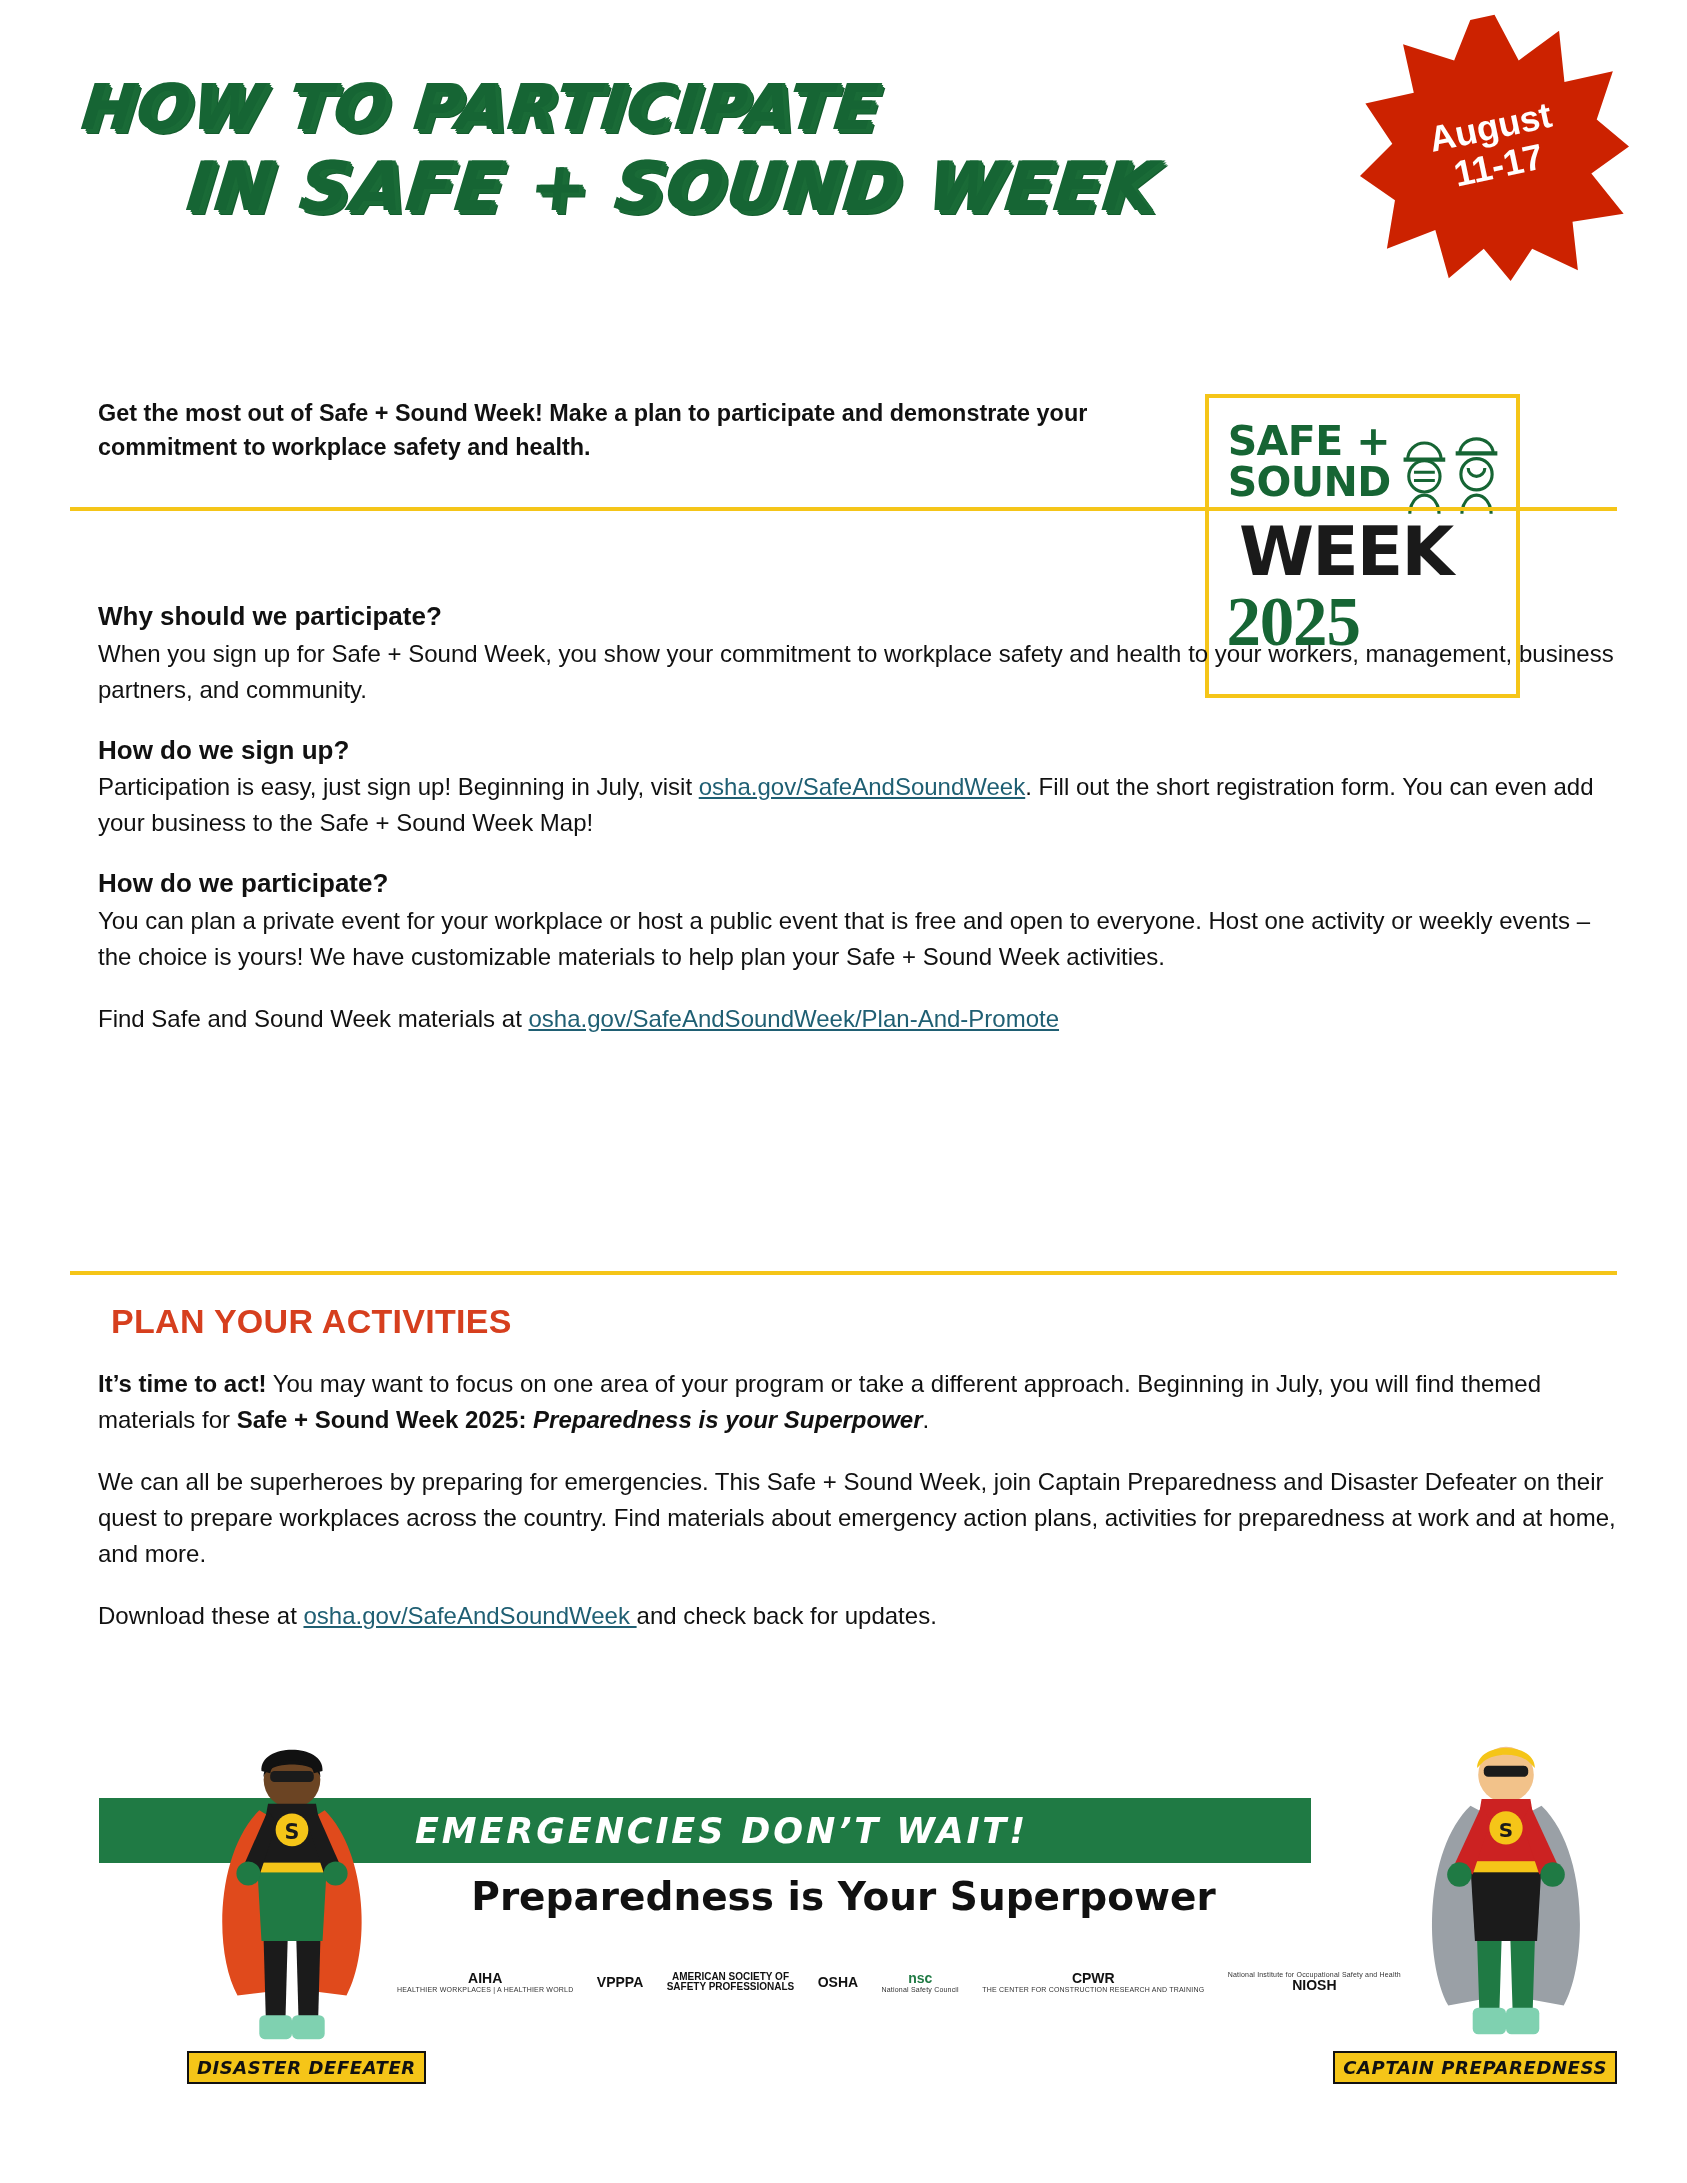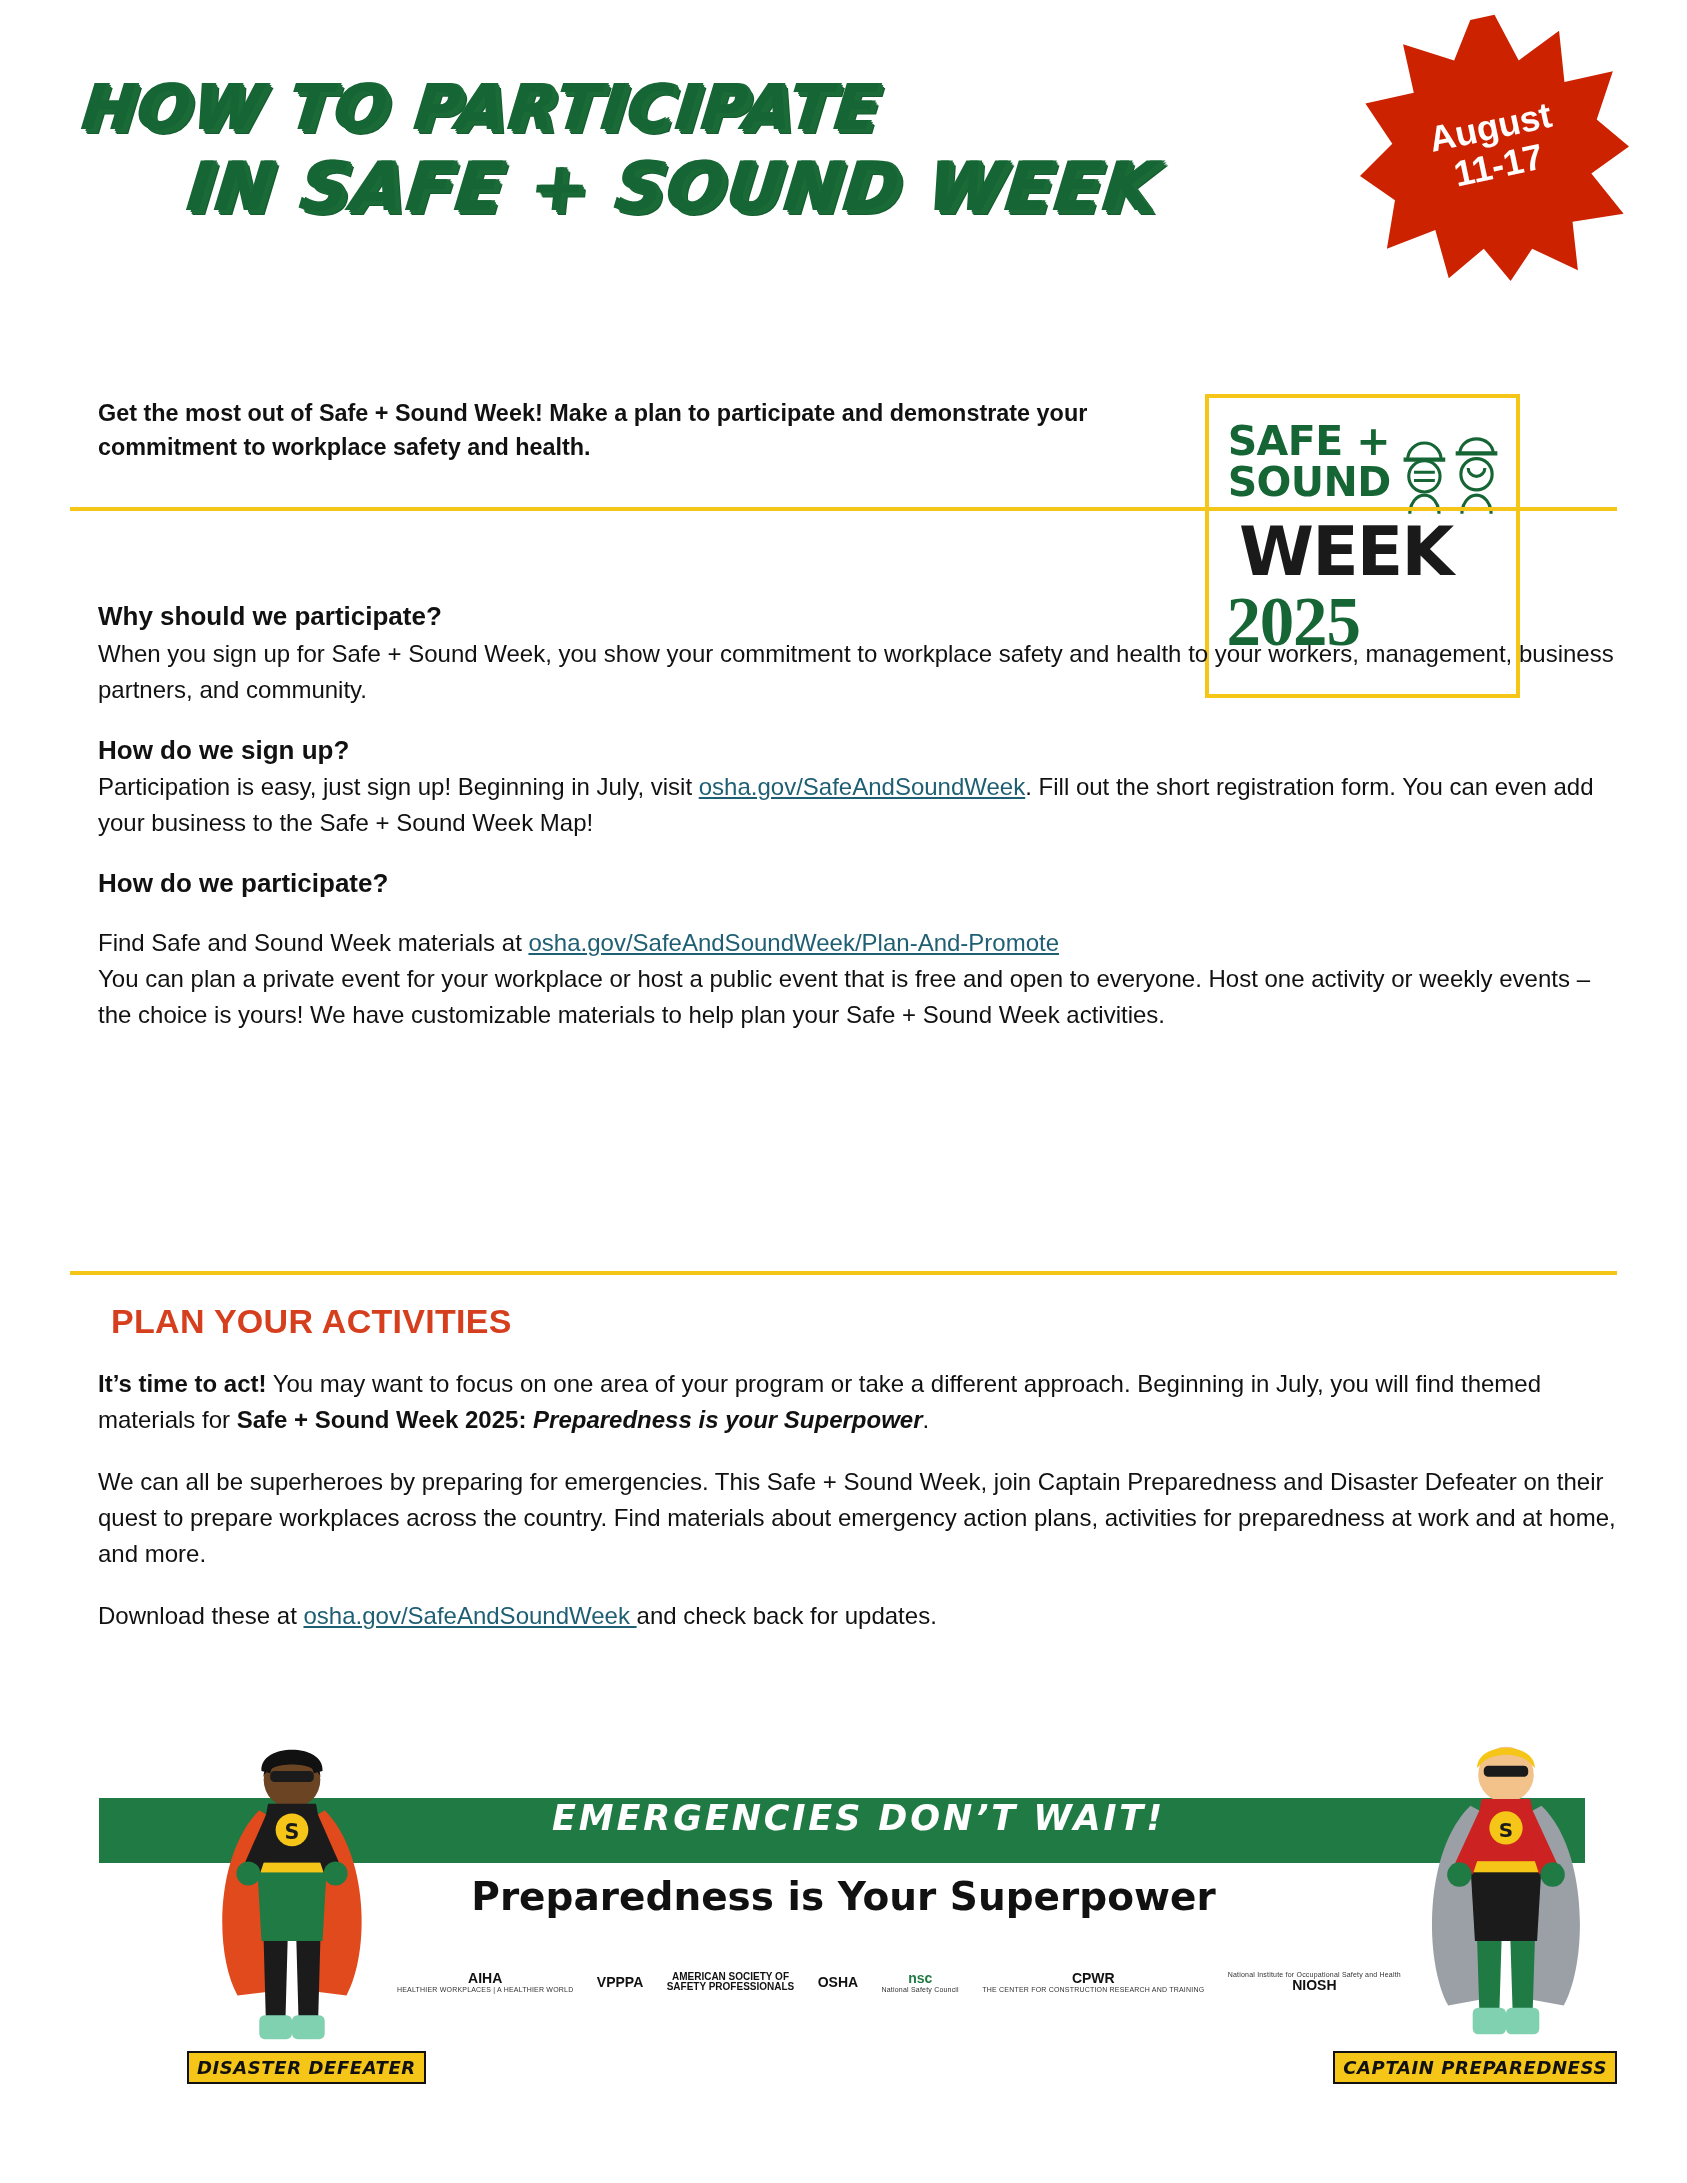--- a/index.html
+++ b/index.html
@@ -176,25 +176,25 @@
     position: absolute;
     left: 70px;
     top: 1769px;
     width: 1547px;
     height: 344px;
   }
   .banner-green {
     position: absolute;
     left: 29px;
     top: 29px;
-    width: 1486px;
+    width: 1212px;
     height: 65px;
     background: #1f7a44;
     display: flex;
-    align-items: flex-start;
+    align-items: center;
     justify-content: center;
     padding-left: 33px;
   }
   .banner-green span {
     color: #ffffff;
     font-weight: bold;
     font-style: italic;
     font-size: 35px;
     letter-spacing: 2.9px;
     font-family: "DejaVu Sans", sans-serif;
@@ -302,23 +302,23 @@
 
 
   <div class="body-block" style="top:601px;">
     <div class="q">Why should we participate?</div>
     <div class="p">When you sign up for Safe + Sound Week, you show your commitment to workplace safety and health to your workers, management, business partners, and community.</div>
 
     <div class="q">How do we sign up?</div>
     <div class="p"><span>Participation is easy, just sign up! Beginning in July, visit </span><a class="link" href="#">osha.gov/SafeAndSoundWeek</a><span>. Fill out the short registration form. You can even add your business to the Safe + Sound Week Map!</span></div>
 
     <div class="q">How do we participate?</div>
+    <div class="p">You can plan a private event for your workplace or host a public event that is free and open to everyone. Host one activity or weekly events – the choice is yours! We have customizable materials to help plan your Safe + Sound Week activities.</div>
+
     <div class="p spaced"><span>Find Safe and Sound Week materials at </span><a class="link" href="#">osha.gov/SafeAndSoundWeek/Plan-And-Promote</a></div>
-
-    <div class="p">You can plan a private event for your workplace or host a public event that is free and open to everyone. Host one activity or weekly events – the choice is yours! We have customizable materials to help plan your Safe + Sound Week activities.</div>
   </div>
 
   <div class="rule r2"></div>
 
   <div class="section-head s2">PLAN YOUR ACTIVITIES</div>
 
   <div class="body-block" style="top:1366px;">
     <div class="p"><span class="bold">It’s time to act!</span><span> You may want to focus on one area of your program or take a different approach. Beginning in July, you will find themed materials for </span><span class="bold">Safe + Sound Week 2025: </span><span class="ital">Preparedness is your Superpower</span><span>.</span></div>
 
     <div class="p spaced">We can all be superheroes by preparing for emergencies. This Safe + Sound Week, join Captain Preparedness and Disaster Defeater on their quest to prepare workplaces across the country. Find materials about emergency action plans, activities for preparedness at work and at home, and more.</div>

